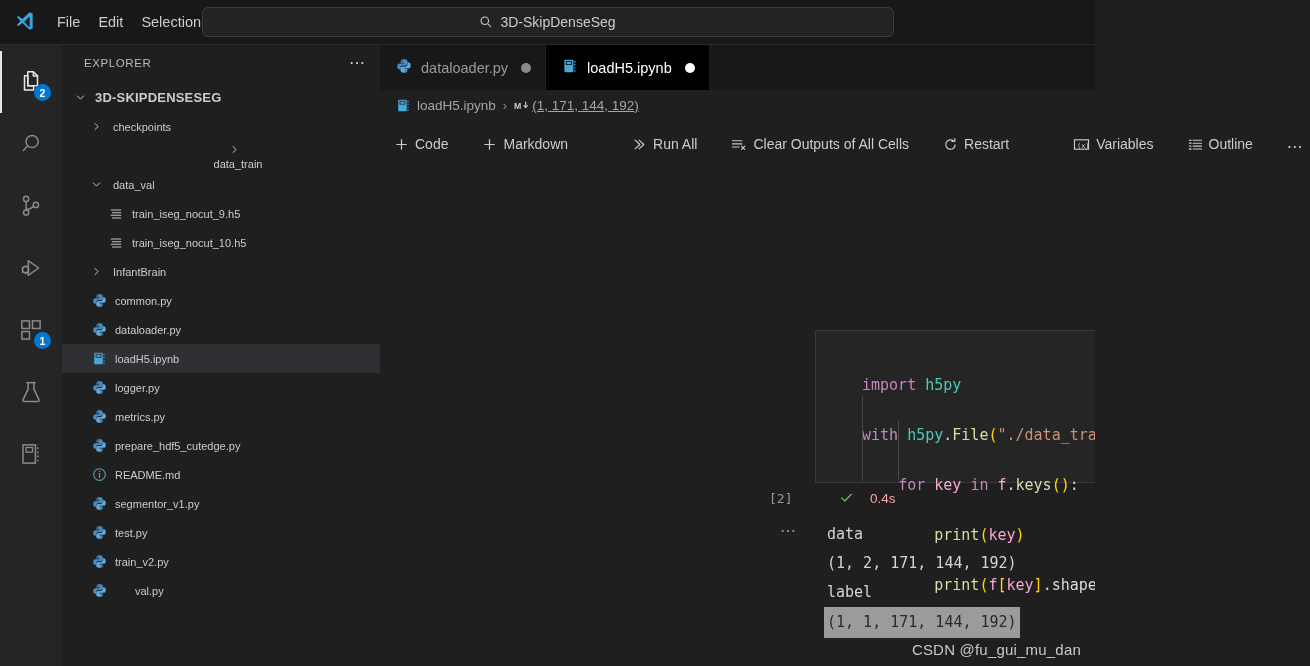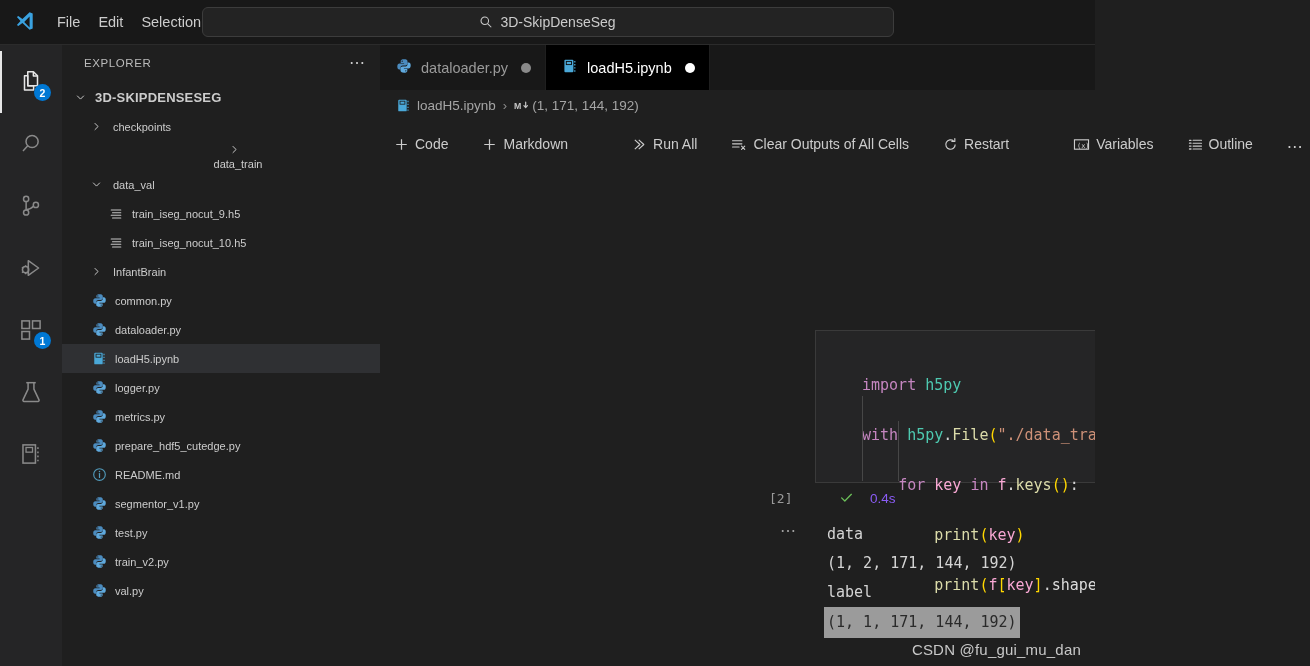--- a/index.html
+++ b/index.html
@@ -129,21 +129,21 @@
   .code {
     font-family: "DejaVu Sans Mono", monospace; font-size: 15px; line-height: 25px;
     padding: 17px 0 0 46px; white-space: pre;
   }
   .ind-guide { position: absolute; width: 1px; background: #474747; }
 
   .execwrap { position: absolute; left: 389px; top: 330px; height: 26px; display: flex; align-items: center; }
   .execcount { color: #9a9a9a; font-family: "DejaVu Sans Mono", monospace; font-size: 13px; width: 46px; }
   .execstatus { display: flex; align-items: center; gap: 16px; margin-left: 24px; }
   .checkmark { color: #6bbf59; font-size: 15px; line-height: 1; }
-  .exectime { color: #8b5cf6; font-size: 13.5px; }
+  .exectime { color: #fca5a5; font-size: 13.5px; }
 
   .outwrap { position: absolute; left: 389px; top: 365px; right: 0; }
   .out-more { position: absolute; left: 11px; top: 6px; color: #a0a0a0; font-size: 16px; letter-spacing: 1.5px; line-height: 10px; cursor: default; }
   .outlines {
     margin-left: 58px; font-family: "DejaVu Sans Mono", monospace;
     font-size: 15px; line-height: 29px; color: #d4d4d4;
   }
   .outline-txt { display: inline-block; }
   .outline-txt.sel { background: #9b9b9b; color: #2a2a2a; padding: 1px 3px; margin-left: -3px; }
 
@@ -433,21 +433,21 @@
           <span style="padding-left:5px;">train_v2.py</span>
         </div>
 
         <div class="row" style="padding-left:26px;">
           <span class="fi">
             <svg width="15" height="15" viewBox="0 0 16 16">
               <path d="M7.9 1.3c-1.9 0-3.2.5-3.2 2v1.6h3.4v.6H3.5c-1.3 0-2.2.9-2.2 3 0 2 .8 2.9 2 2.9h1.2V9.7c0-1.4 1.1-2.3 2.4-2.3h2.6c1.1 0 2-.8 2-1.8V3.3c0-1-.9-1.7-2-2zM6.2 2.5a.6.6 0 1 1 0 1.3.6.6 0 0 1 0-1.3z" fill="#4b8bbe"></path>
               <path d="M8.1 14.7c1.9 0 3.2-.5 3.2-2v-1.6H7.9v-.6h4.6c1.3 0 2.2-.9 2.2-3 0-2-.8-2.9-2-2.9h-1.2v1.6c0 1.4-1.1 2.3-2.4 2.3H6.5c-1.1 0-2 .8-2 1.8v2.3c0 1 .9 1.7 2 2zm1.7-1.2a.6.6 0 1 1 0-1.3.6.6 0 0 1 0 1.3z" fill="#5fa9dd"></path>
             </svg>
           </span>
-          <span style="padding-left:5px;">val.py</span>
+          <span style="padding-left:5px;margin-left:20px;">val.py</span>
         </div>
 
       </div>
     </div>
 
     <div class="editor">
 
       <div class="tabbar">
         <div class="tab">
           <span>
@@ -482,21 +482,21 @@
           </svg>
         </span>
         <span>loadH5.ipynb</span>
         <span class="bc-sep">›</span>
         <span style="display:flex;align-items:center;">
           <svg width="16" height="11" viewBox="0 0 20 13">
             <text x="0" y="11" font-family="Liberation Sans, sans-serif" font-size="11" font-weight="700" fill="#c5c5c5">M</text>
             <path d="M14.6 2.2v6.6M12.4 6.7l2.2 2.3 2.2-2.3" fill="none" stroke="#c5c5c5" stroke-width="1.5" stroke-linecap="round" stroke-linejoin="round"></path>
           </svg>
         </span>
-        <span style="margin-left:-4px;">(1, 171, 144, 192)</span>
+        <span style="margin-left:-4px;text-decoration:underline;">(1, 171, 144, 192)</span>
       </div>
 
       <div class="nbtoolbar">
         <div class="tb-btn">
           <span style="display:flex;">
             <svg width="15" height="15" viewBox="0 0 16 16">
                 <path d="M8 2.4v11.2M2.4 8h11.2" stroke="#cccccc" stroke-width="1.3"></path>
               </svg>
           </span>
           <span>Code</span>

